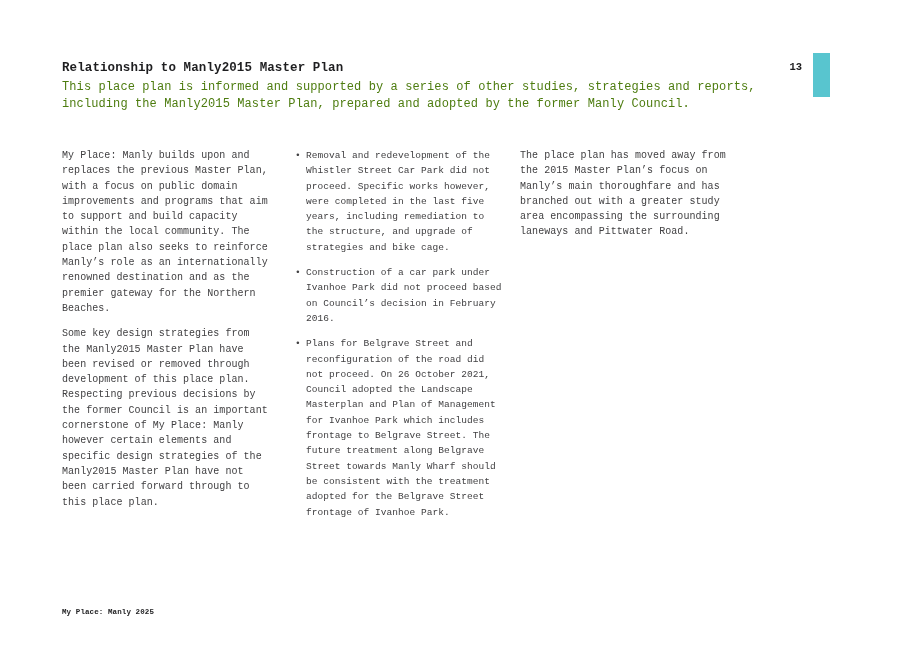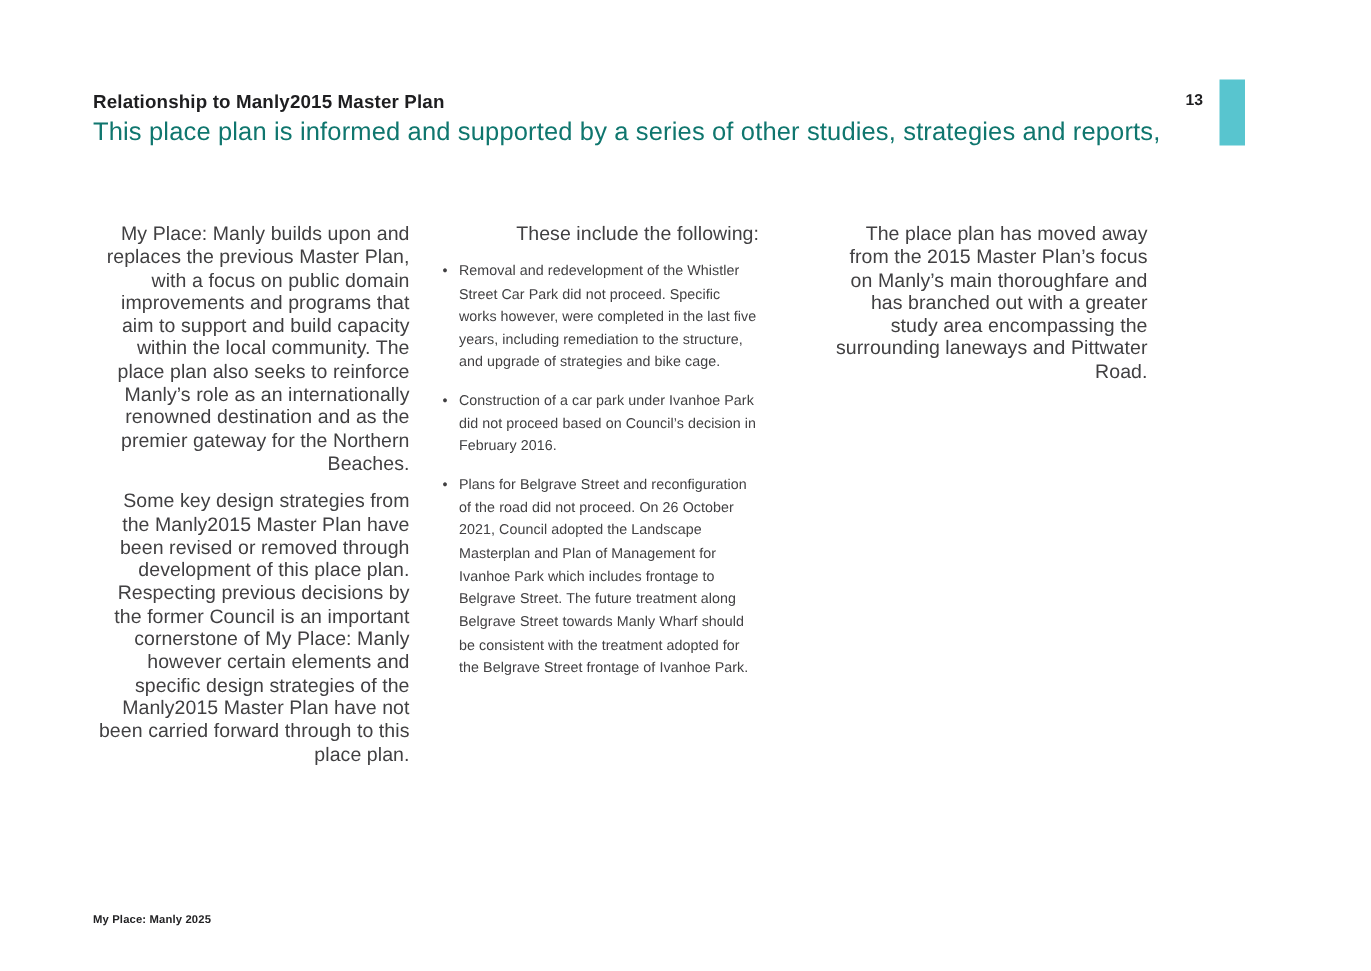--- a/index.html
+++ b/index.html
@@ -6,41 +6,41 @@
     margin: 0;
     padding: 0;
     background: #ffffff;
   }
   .sheet {
     position: relative;
     width: 830px;
     height: 647px;
     background: #ffffff;
     overflow: hidden;
-    font-family: Liberation Sans, sans-serif;
+    font-family: Liberation Mono, monospace;
     -webkit-font-smoothing: antialiased;
   }
 
   
   .doc-header {
     position: absolute;
     left: 62px;
     top: 61px;
   }
   .doc-title {
     margin: 0 0 4px 0;
     font-size: 12.5px;
     font-weight: bold;
     color: #1e1e20;
     letter-spacing: 0.1px;
   }
   .doc-subtitle {
-    font-size: 17px;
+    font-size: 12px;
     font-weight: 400;
-    color: #0f766e;
+    color: #4d7c0f;
     line-height: 17px;
     letter-spacing: 0.1px;
   }
 
   
   .page-number {
     position: absolute;
     top: 61px;
     right: 28px;
     font-size: 10.5px;
@@ -56,29 +56,28 @@
     background: #58c5cf; 
   }
 
   
   .col {
     position: absolute;
     top: 148px;
   }
   .col-1 { left: 62px;  width: 211px; }
   .col-2 { left: 293px; width: 213px; }
-  .col-3 { left: 552px; width: 213px; }
+  .col-3 { left: 520px; width: 213px; }
 
   .col p {
     margin: 0 0 10px 0;
-    font-size: 13px;
+    font-size: 10px;
     line-height: 15.3px;
     color: #414042;
     letter-spacing: 0.05px;
-    text-align: right;
   }
   .col p:last-child { margin-bottom: 0; }
 
   .intro-line {
     margin: 0 0 10px 0 !important;
   }
 
   .bullet-list {
     margin: 0;
     padding: 0;
@@ -113,33 +112,33 @@
 </style>
 </head>
 <body>
 
 <div class="sheet">
 
   <div class="doc-header">
     <h1 class="doc-title">Relationship to Manly2015 Master Plan</h1>
     <div class="doc-subtitle">
       <div>This place plan is informed and supported by a series of other studies, strategies and reports,</div>
+      <div>including the Manly2015 Master Plan, prepared and adopted by the former Manly Council.</div>
     </div>
   </div>
 
   <div class="page-number">13</div>
   <div class="edge-tab" style="background: rgb(88, 197, 207);"></div>
 
   <div class="col col-1">
     <p>My Place: Manly builds upon and replaces the previous Master Plan, with a focus on public domain improvements and programs that aim to support and build capacity within the local community. The place plan also seeks to reinforce Manly’s role as an internationally renowned destination and as the premier gateway for the Northern Beaches.</p>
     <p>Some key design strategies from the Manly2015 Master Plan have been revised or removed through development of this place plan. Respecting previous decisions by the former Council is an important cornerstone of My Place: Manly however certain elements and specific design strategies of the Manly2015 Master Plan have not been carried forward through to this place plan.</p>
   </div>
 
   <div class="col col-2">
-    <p class="intro-line">These include the following:</p>
     <ul class="bullet-list">
       <li>
         <span class="bullet-marker">•</span>
         <span class="bullet-text">Removal and redevelopment of the Whistler Street Car Park did not proceed. Specific works however, were completed in the last five years, including remediation to the structure, and upgrade of strategies and bike cage.</span>
       </li>
       <li>
         <span class="bullet-marker">•</span>
         <span class="bullet-text">Construction of a car park under Ivanhoe Park did not proceed based on Council’s decision in February 2016.</span>
       </li>
       <li>

